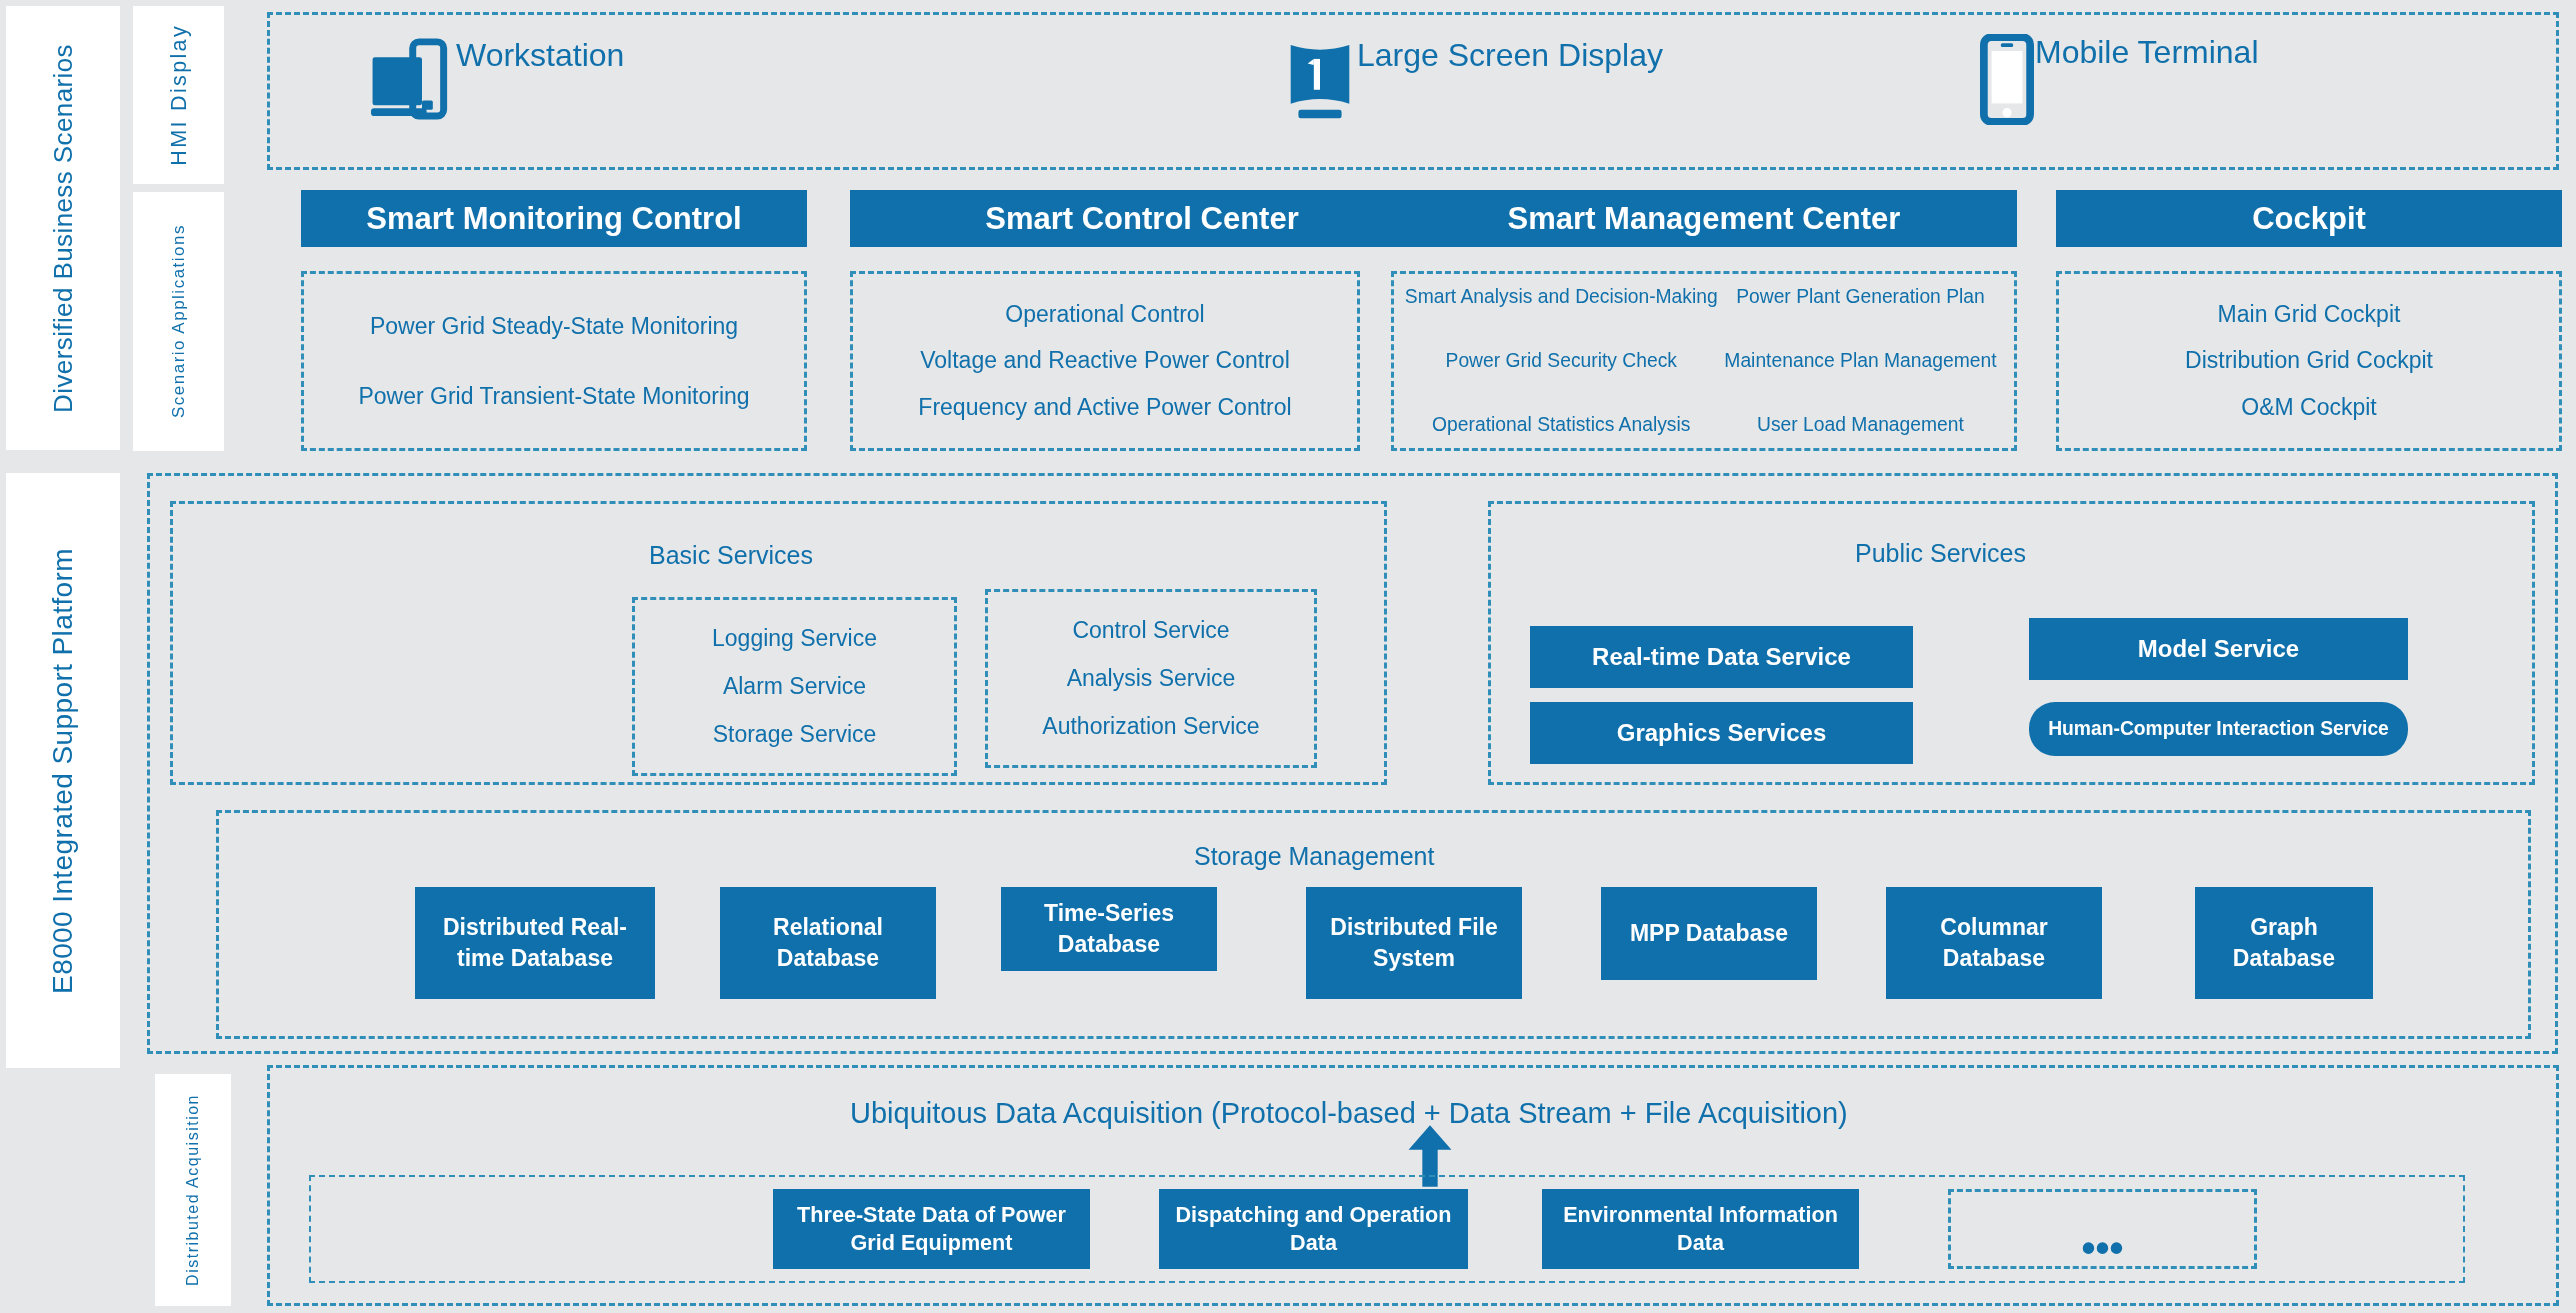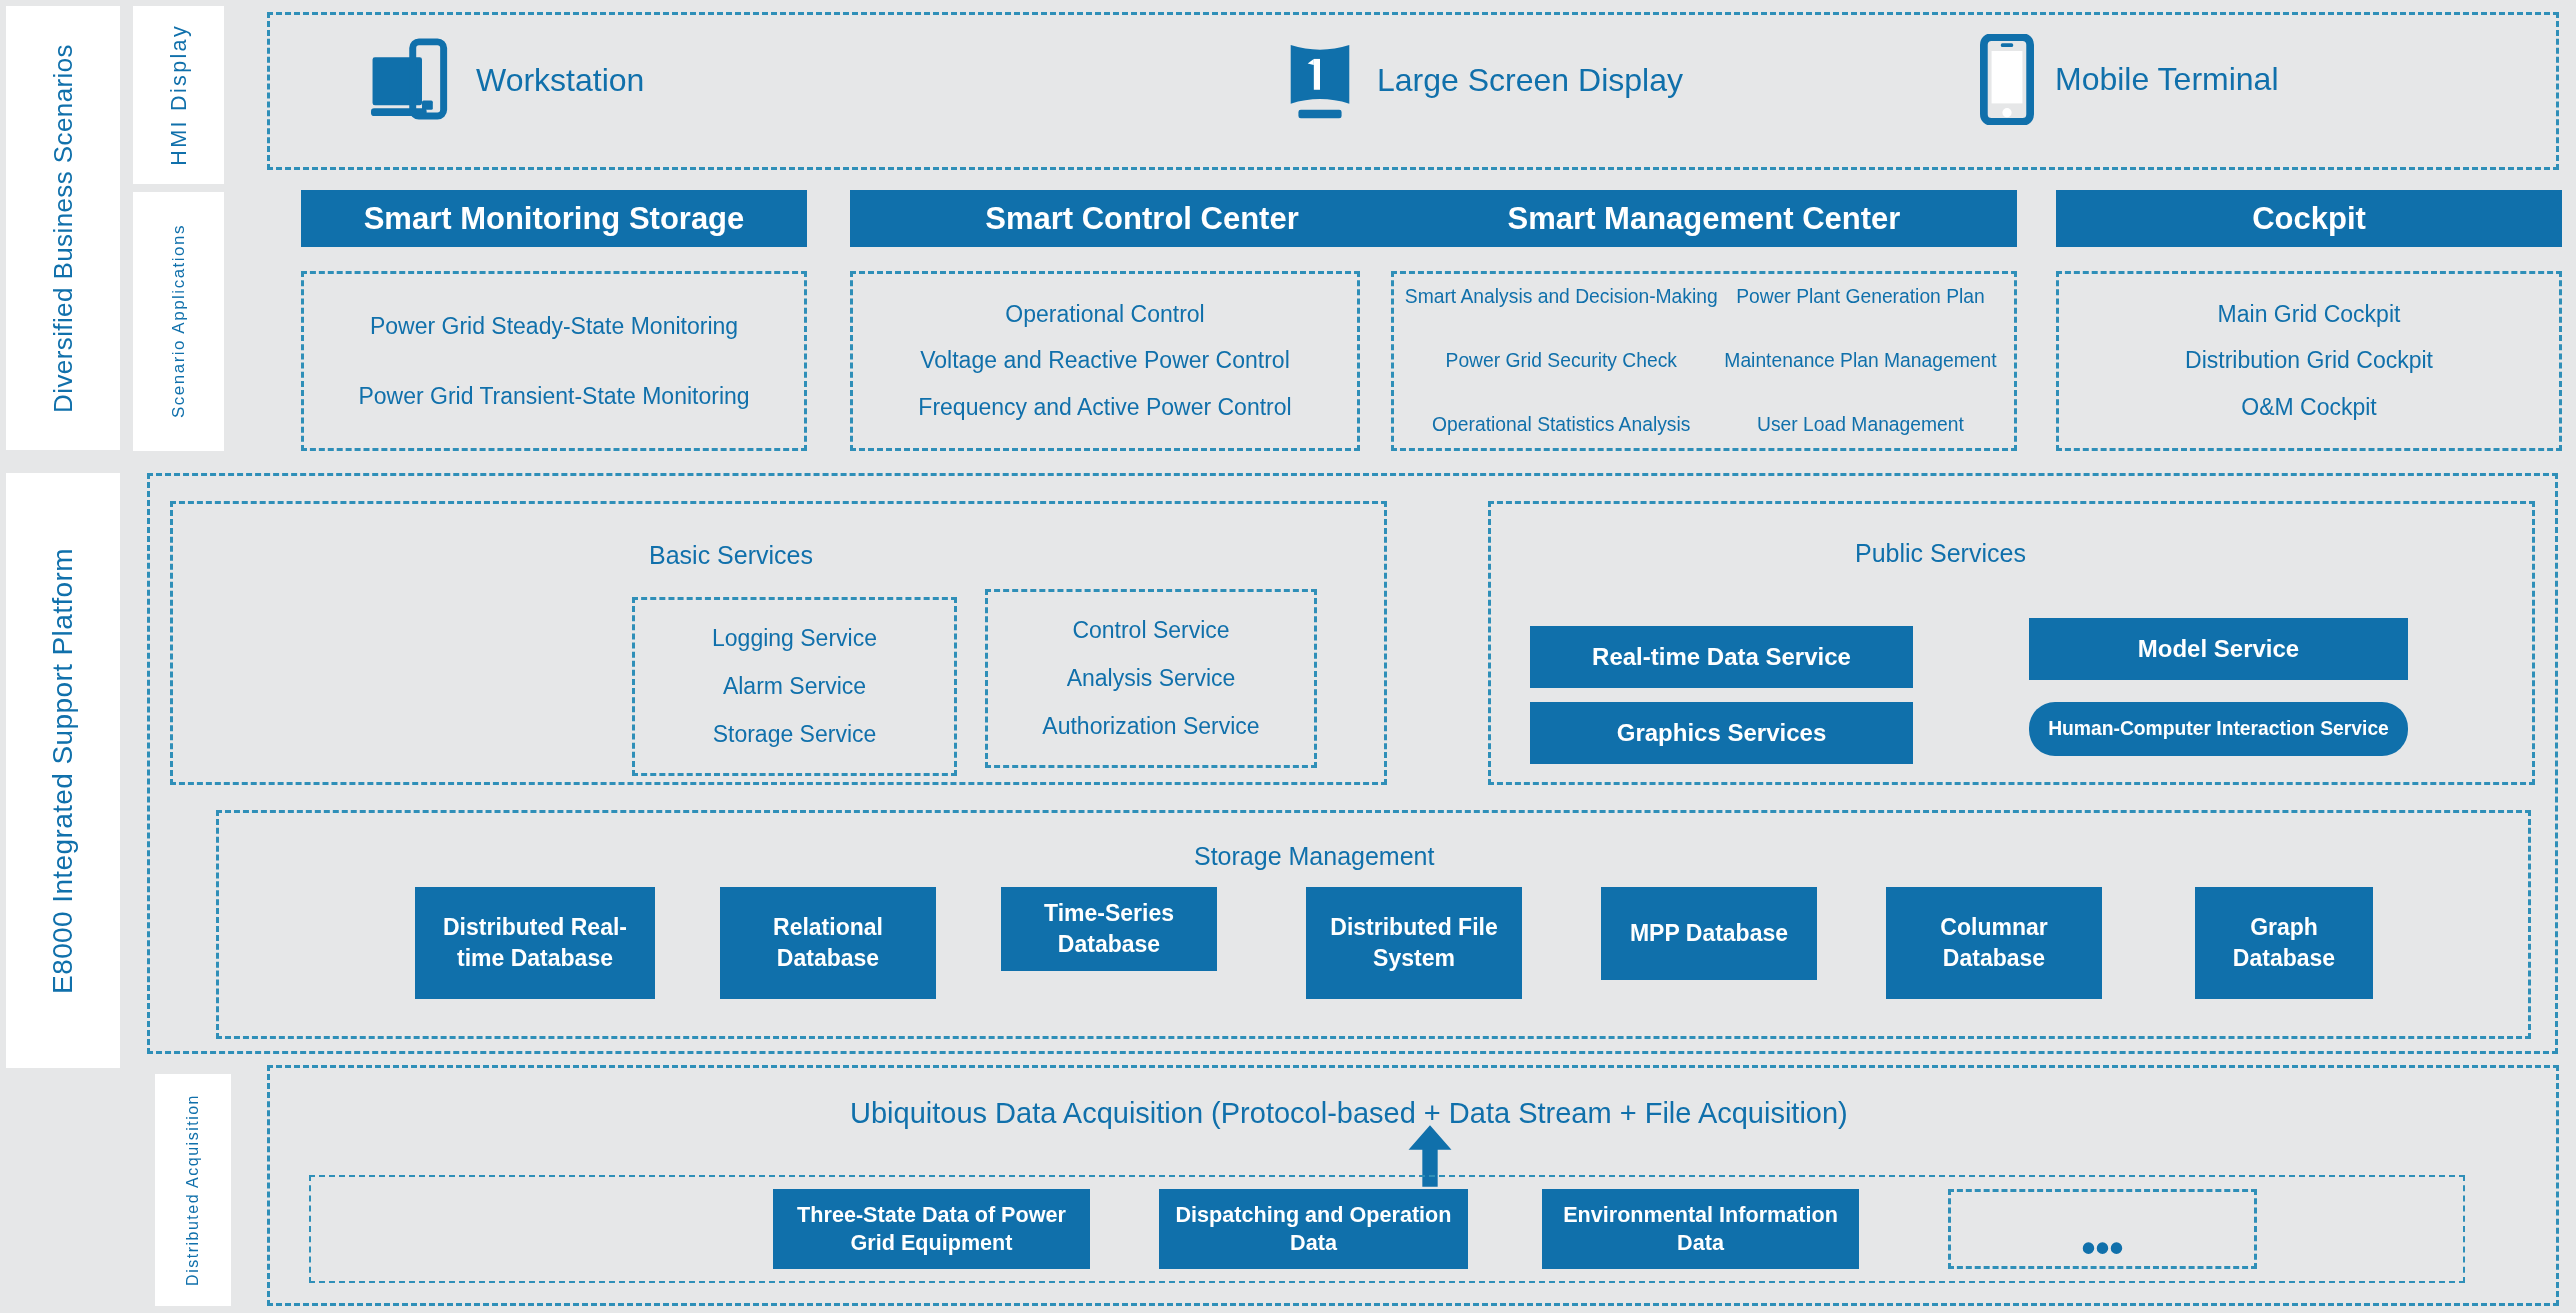--- a/index.html
+++ b/index.html
@@ -28,21 +28,21 @@
   #rail-app span{font-size:17px;letter-spacing:1.5px;}
   #rail-acq{left:155px;top:1074px;width:76px;height:232px;}
   #rail-acq span{font-size:16px;letter-spacing:1.5px;}
 
   
   .dash{position:absolute;border:3.1px dashed #2f8fb8;box-sizing:border-box;}
   .dash-thin{position:absolute;border:2.3px dashed #2f8fb8;box-sizing:border-box;}
 
   
   #hmi-strip{left:267px;top:12.4px;width:2292px;height:158px;}
-  .hmi-item{position:absolute;display:flex;align-items:center;gap:20px;}
+  .hmi-item{position:absolute;display:flex;}
   .hmi-label{color:#1070ab;font-size:32px;white-space:nowrap;}
   #hmi-ws{left:371px;top:37px;}
   #hmi-ls{left:1283px;top:37px;}
   #hmi-mb{left:1979px;top:34px;}
 
   
   .colhdr{
     position:absolute;background:#1070ab;
     color:#ffffff;display:flex;align-items:center;justify-content:center;
     font-size:31px;font-weight:bold;box-sizing:border-box;
@@ -175,21 +175,21 @@
         <rect x="6" y="4" width="60" height="110" rx="10" fill="none" stroke="#1070ab" stroke-width="10"></rect>
         <rect x="16" y="22" width="40" height="68" fill="#ffffff"></rect>
         <rect x="28" y="12" width="16" height="5" rx="2" fill="#1070ab"></rect>
         <circle cx="36" cy="102" r="6" fill="#ffffff"></circle>
       </svg>
     </span>
     <span class="hmi-label">Mobile Terminal</span>
   </div>
 
   <div class="colhdr" id="c1-h">
-    <span>Smart Monitoring Storage</span>
+    <span>Smart Monitoring Control</span>
   </div>
   <div class="colbody" id="c1-b">
     <div class="itm">Power Grid Steady-State Monitoring</div>
     <div class="itm">Power Grid Transient-State Monitoring</div>
   </div>
 
   <div class="colhdr" id="c2-h">
     <span>Smart Control Center</span>
   </div>
   <div class="colbody" id="c2-b">

